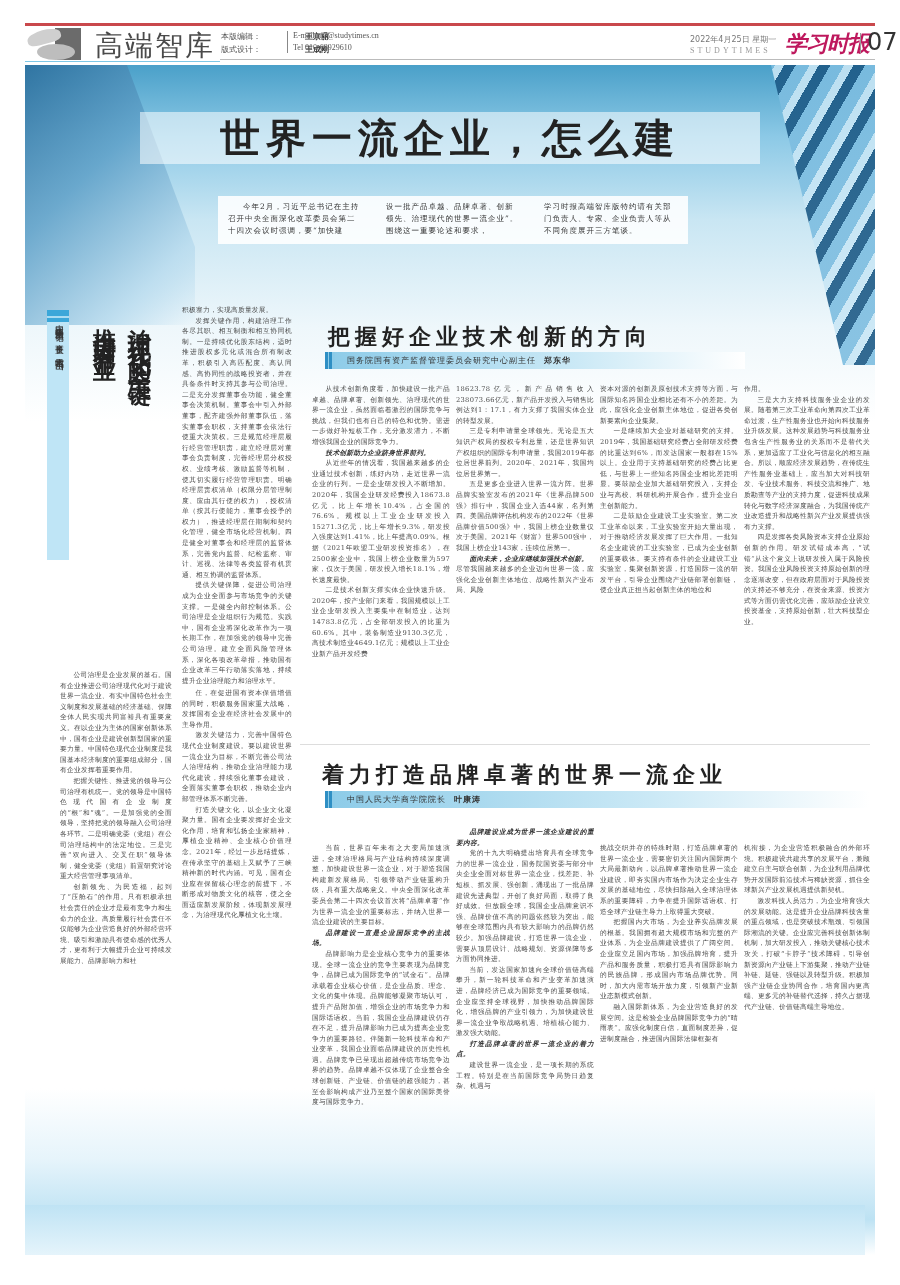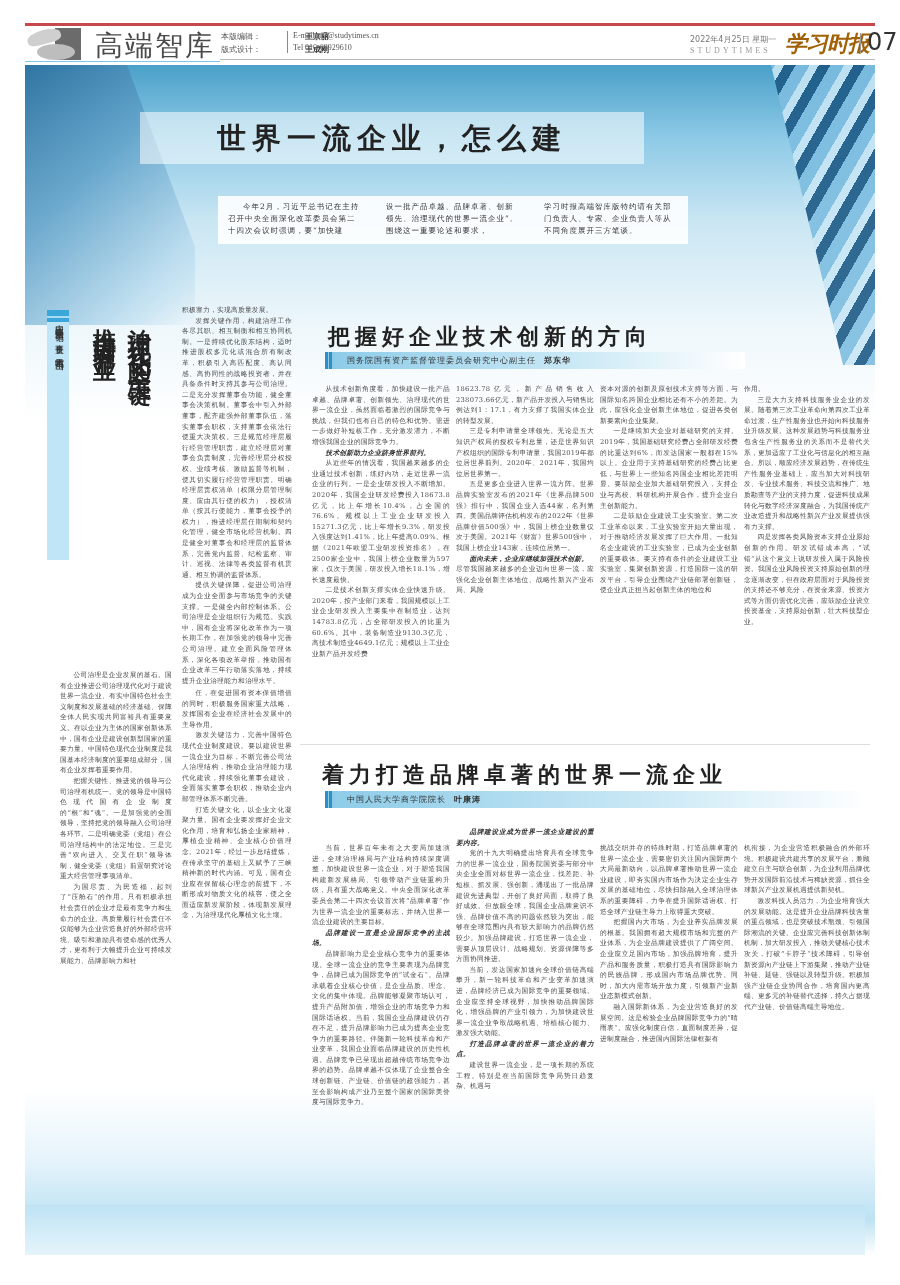--- a/index.html
+++ b/index.html
@@ -15,35 +15,35 @@
   .logo-block .logo-dark { position: absolute; left: 30px; top: 0; width: 26px; height: 32px; background: #6b6b6b; }
   .logo-block .logo-swirl1 { position: absolute; left: 2px; top: 2px; width: 34px; height: 14px; border-radius: 50% 50% 30% 30%; background: #cfcfcf; transform: rotate(-15deg); }
   .logo-block .logo-swirl2 { position: absolute; left: 12px; top: 16px; width: 38px; height: 16px; border-radius: 50%; background: #bdbdbd; }
   .section-title { position: absolute; left: 70px; top: 4px; font-family: "DejaVu Sans", sans-serif; font-size: 28px; color: #4a4a4a; letter-spacing: 2px; }
   .editor-info { position: absolute; left: 196px; top: 7px; font-size: 8px; line-height: 12px; color: #555; }
   .editor-info b { color: #333; margin-left: 44px; }
   .vsep { position: absolute; left: 262px; top: 8px; width: 1px; height: 22px; background: #888; }
   .contact-info { position: absolute; left: 268px; top: 7px; font-size: 8px; line-height: 12px; color: #555; font-family: "Liberation Serif", serif; }
   .date-info { position: absolute; left: 665px; top: 11px; font-size: 8px; line-height: 11px; color: #777; font-family: "DejaVu Sans", sans-serif; text-align: left; }
   .date-info .studytimes { letter-spacing: 3px; font-family: "Liberation Serif", serif; color: #999; font-size: 8px; }
-  .paper-name { position: absolute; left: 760px; top: 6px; font-size: 22px; color: #a16207; font-weight: bold; font-style: italic; letter-spacing: -1px; }
+  .paper-name { position: absolute; left: 760px; top: 6px; font-size: 22px; color: #be185d; font-weight: bold; font-style: italic; letter-spacing: -1px; }
   .page-sep { position: absolute; left: 835px; top: 10px; width: 1px; height: 20px; background: #999; }
   .page-no { position: absolute; left: 842px; top: 5px; font-size: 24px; color: #333; font-family: "DejaVu Sans", sans-serif; }
 
   
   .banner { position: absolute; left: 25px; top: 65px; width: 850px; height: 1190px;
     background: linear-gradient(180deg, #4aa0c9 0%, #8cc9e6 6%, #c9e6f3 13%, #eef7fb 22%, #ffffff 30%, #ffffff 86%, #e6f4fb 92%, #bde2f3 97%, #ffffff 100%); overflow: hidden; }
   .bldg-left { position: absolute; left: 0; top: 0; width: 170px; height: 260px;
     background: linear-gradient(135deg, #2b6d9b 0%, #5d9fc7 40%, #b8dbee 80%, rgba(255,255,255,0) 100%); clip-path: polygon(0 0, 60% 0, 100% 70%, 100% 100%, 0 100%); opacity: .85; }
   .bldg-right { position: absolute; right: 0; top: 0; width: 160px; height: 300px;
     background: repeating-linear-gradient(120deg, #1d5a86 0px, #1d5a86 10px, #7dbde0 10px, #7dbde0 22px, #c8e6f5 22px, #c8e6f5 30px); clip-path: polygon(35% 0, 100% 0, 100% 100%, 80% 100%); opacity: .9; }
   .bottom-bar { position: absolute; left: 0; top: 1140px; width: 840px; height: 50px; background: linear-gradient(180deg, #bfe3f4, #e5f4fb); }
 
-  .main-title { position: absolute; left: 140px; top: 112px; width: 504px; height: 52px; background: rgba(255,255,255,0.55); text-align: center;
-    font-family: "DejaVu Sans", sans-serif; font-weight: bold; font-size: 29px; letter-spacing: 6px; color: #222; line-height: 52px; }
+  .main-title { position: absolute; left: 140px; top: 112px; width: 620px; height: 52px; background: rgba(255,255,255,0.55); text-align: center;
+    font-family: "DejaVu Sans", sans-serif; font-weight: bold; font-size: 40px; letter-spacing: 6px; color: #222; line-height: 52px; }
 
   .intro-box { position: absolute; left: 218px; top: 196px; width: 470px; height: 48px; background: rgba(255,255,255,0.88);
     padding: 5px 10px; display: flex; gap: 24px; }
   .intro-col { flex: 1; font-size: 7.5px; line-height: 12px; color: #333; text-indent: 2em; letter-spacing: 1px; }
   .intro-col.noindent { text-indent: 0; }
 
   
   .left-author-bar { position: absolute; left: 47px; top: 310px; width: 22px; height: 250px;
     background: linear-gradient(180deg, #3ba7d9 0 6px, #a9dcf2 6px 8px, #3ba7d9 8px 12px, #bfe5f6 12px 100%); }
   .left-author { position: absolute; left: 50px; top: 318px; width: 16px; writing-mode: vertical-rl; font-size: 8.5px; letter-spacing: 1px; color: #333; }
@@ -120,21 +120,21 @@
 
 <div class="col" style="left:182px; top:305px; width:110px; height:380px;">
   <p style="text-indent:0">积极寨力，实现高质量发展。</p>
   <p>发挥关键作用，构建治理工作各尽其职、相互制衡和相互协同机制。一是持续优化股东结构，适时推进股权多元化或混合所有制改革，积极引入高匹配度、高认同感、高协同性的战略投资者，并在具备条件时支持其参与公司治理。二是充分发挥董事会功能，健全董事会决策机制。董事会中引入外部董事，配齐建强外部董事队伍，落实董事会职权，支持董事会依法行使重大决策权。三是规范经理层履行经营管理职责，建立经理层对董事会负责制度，完善经理层分权授权、业绩考核、激励监督等机制，使其切实履行经营管理职责。明确经理层责权清单（权限分层管理制度、应由其行使的权力），授权清单（按其行使能力，董事会授予的权力），推进经理层任期制和契约化管理，健全市场化经营机制。四是健全对董事会和经理层的监督体系，完善党内监督、纪检监察、审计、巡视、法律等各类监督有机贯通、相互协调的监督体系。</p>
   <p>提供关键保障，促进公司治理成为企业全面参与市场竞争的关键支撑。一是健全内部控制体系。公司治理是企业组织行为规范。实践中，国有企业将深化改革作为一项长期工作，在加强党的领导中完善公司治理。建立全面风险管理体系，深化各项改革举措，推动国有企业改革三年行动落实落地，持续提升企业治理能力和治理水平。</p>
 </div>
 
 <div class="col" style="left:60px; top:670px; width:112px; height:530px;">
   <p>公司治理是企业发展的基石。国有企业推进公司治理现代化对于建设世界一流企业、有实中国特色社会主义制度和发展基础的经济基础、保障全体人民实现共同富裕具有重要意义。在以企业为主体的国家创新体系中，国有企业是建设创新型国家的重要力量。中国特色现代企业制度是我国基本经济制度的重要组成部分，国有企业发挥着重要作用。</p>
   <p>把握关键性、推进党的领导与公司治理有机统一。党的领导是中国特色现代国有企业制度的“根”和“魂”。一是加强党的全面领导，坚持把党的领导融入公司治理各环节。二是明确党委（党组）在公司治理结构中的法定地位。三是完善“双向进入、交叉任职”领导体制，健全党委（党组）前置研究讨论重大经营管理事项清单。</p>
-  <p>为国尽责、为民造福，起到了“压舱石”的作用。只有积极承担社会责任的企业才是最有竞争力和生命力的企业。高质量履行社会责任不仅能够为企业营造良好的外部经营环境、吸引和激励具有使命感的优秀人才，更有利于大幅提升企业可持续发展能力、品牌影响力和社</p>
+  <p>创新领先、为民造福，起到了“压舱石”的作用。只有积极承担社会责任的企业才是最有竞争力和生命力的企业。高质量履行社会责任不仅能够为企业营造良好的外部经营环境、吸引和激励具有使命感的优秀人才，更有利于大幅提升企业可持续发展能力、品牌影响力和社</p>
 </div>
 <div class="col" style="left:182px; top:688px; width:110px; height:530px;">
   <p>任，在促进国有资本保值增值的同时，积极服务国家重大战略，发挥国有企业在经济社会发展中的主导作用。</p>
   <p>激发关键活力，完善中国特色现代企业制度建设。要以建设世界一流企业为目标，不断完善公司法人治理结构，推动企业治理能力现代化建设，持续强化董事会建设，全面落实董事会职权，推动企业内部管理体系不断完善。</p>
   <p>打造关键文化，以企业文化凝聚力量。国有企业要发挥好企业文化作用，培育和弘扬企业家精神，厚植企业精神、企业核心价值理念。2021年，经过一步总结提炼，在传承坚守的基础上又赋予了三峡精神新的时代内涵。可见，国有企业应在保留核心理念的前提下，不断形成对物质文化的核容，使之全面适应新发展阶段，体现新发展理念，为治理现代化厚植文化土壤。</p>
 </div>
 
 <div class="art-title" style="left:328px; top:322px;">把握好企业技术创新的方向</div>
 <div class="byline-bar" style="left:325px; top:352px; width:420px;">
   <div class="marker"></div>

